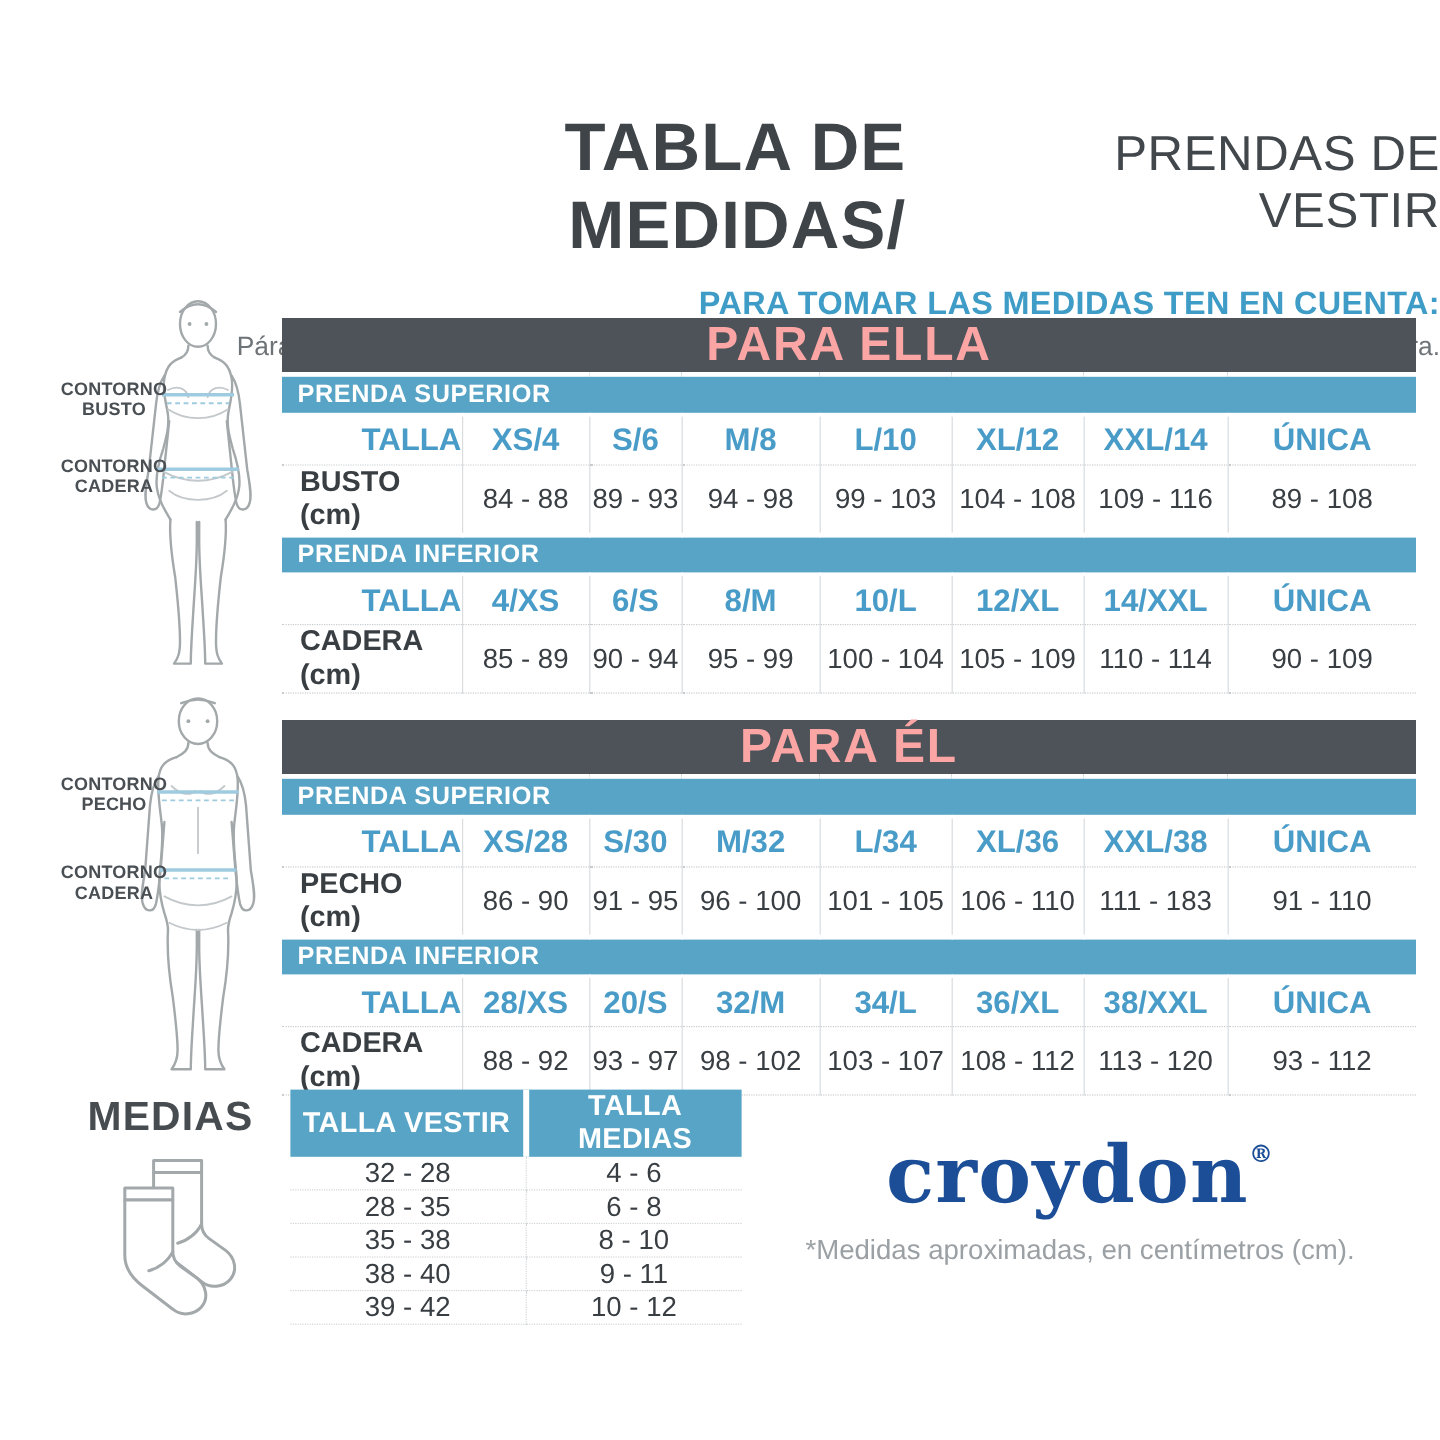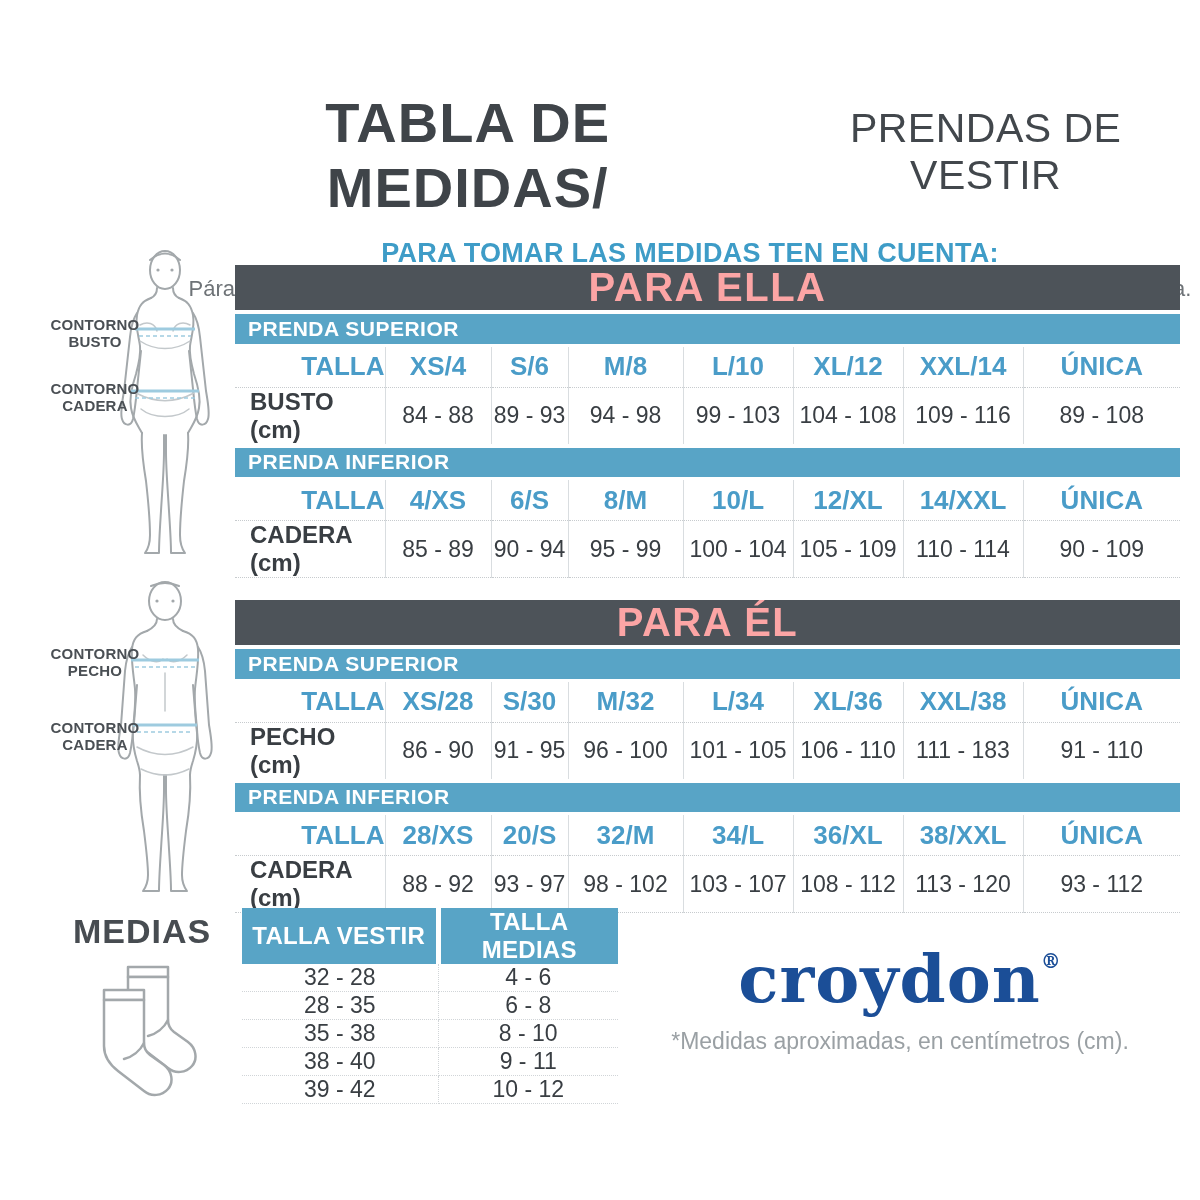--- a/index.html
+++ b/index.html
@@ -1,21 +1,21 @@
 <!DOCTYPE html>
 <html><head>
 <meta charset="utf-8">
 <style>
   * { margin:0; padding:0; box-sizing:border-box; }
   html,body { width:1200px; height:1200px; background:#ffffff;
               font-family:"Liberation Sans", sans-serif; overflow:hidden; }
   #page { position:relative; width:1200px; height:1200px; background:#ffffff; }
 
   
-  .header { position:absolute; top:90px; left:180px; width:1020px; text-align:center; }
+  .header { position:absolute; top:90px; left:180px; width:1020px; text-align:right; }
   .title-line { display:flex; justify-content:center; align-items:baseline; gap:16px; }
   .title-main { font-size:56px; font-weight:bold; color:#3f4449; letter-spacing:1px; }
   .title-sub  { font-size:41px; font-weight:normal; color:#42474c; letter-spacing:0.5px; }
   .subtitle { margin-top:18px; font-size:27px; font-weight:bold; color:#3e9cc7; letter-spacing:0.3px; }
   .intro { margin-top:7px; font-size:22px; color:#6e7377; }
 
   
   .size-table { position:absolute; left:235px; width:945px; border-collapse:collapse; table-layout:fixed; }
   .size-table.ella { top:265px; }
   .size-table.el   { top:600px; }

